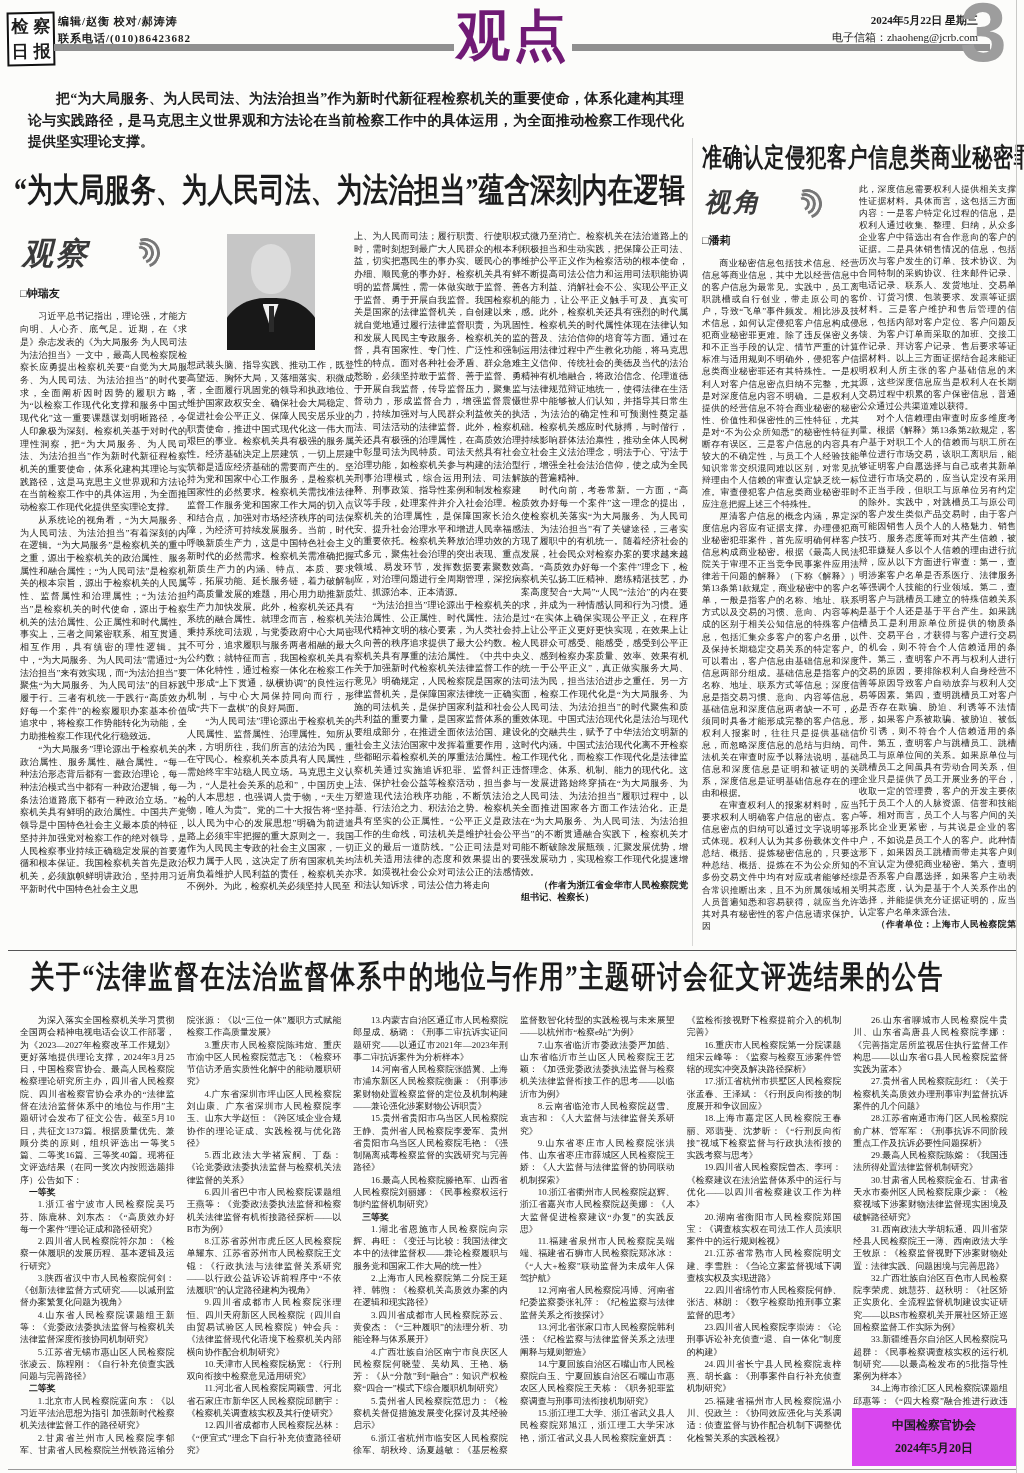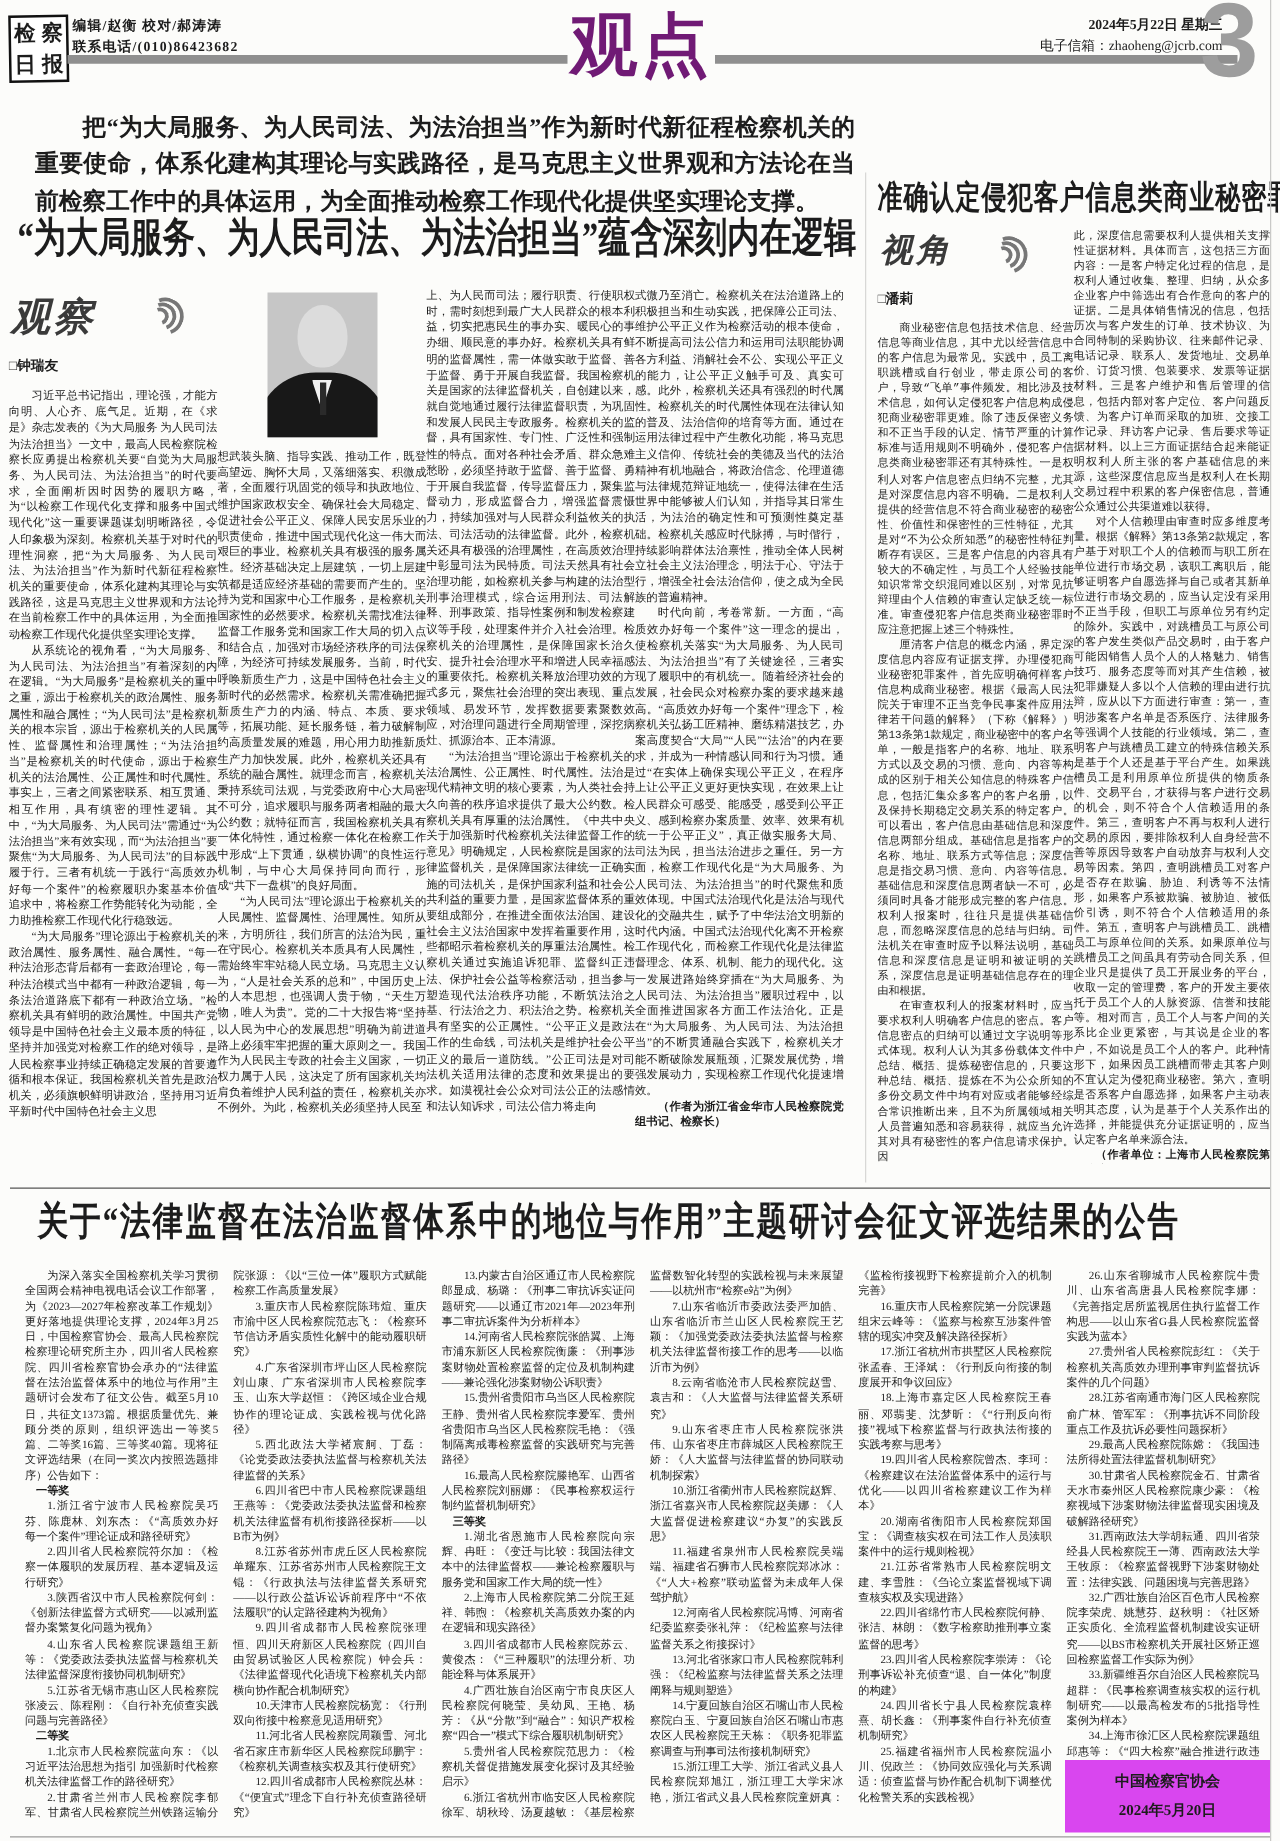--- a/index.html
+++ b/index.html
@@ -15,26 +15,26 @@
   .rule-left{left:54px;width:400px;}
   .rule-right{left:572px;width:418px;}
   .section-title{position:absolute;left:456px;top:0px;width:116px;font-size:54px;font-weight:900;
                  letter-spacing:3px;color:#701a75;font-family:"Liberation Serif",serif;}
   .date-block{position:absolute;left:690px;top:12px;width:288px;text-align:right;line-height:1.5;}
   .date-line{font-size:11px;font-weight:700;}
   .email-line{font-size:11px;}
   .page-no{position:absolute;left:960px;top:-16px;font-size:84px;font-weight:900;color:#9d9d9d;
            font-family:"Liberation Sans",sans-serif;}
   
-  .lead{position:absolute;left:28px;top:88px;width:656px;margin:0;font-size:19px;font-weight:700;
+  .lead{position:absolute;left:28px;top:88px;width:656px;margin:0;font-size:14px;font-weight:700;
         line-height:1.55;text-indent:2em;text-align:justify;}
   .main-headline{position:absolute;left:14px;top:168px;width:870px;margin:0;font-size:33px;font-weight:900;
         white-space:nowrap;transform:scaleX(0.782);transform-origin:left top;letter-spacing:0px;}
   
-  .main-body{position:absolute;left:7px;top:230px;width:668px;height:716px;display:flex;
+  .main-body{position:absolute;left:20px;top:230px;width:668px;height:716px;display:flex;
         font-size:9.1px;line-height:1.40;overflow:hidden;}
   .main-body .col{flex:1;overflow:hidden;text-align:justify;}
   .para{margin:0;text-indent:2em;}
   .cont{text-indent:0;}
   .note{font-weight:700;}
   
   .logo-badge{position:relative;height:46px;margin:2px 0 0 2px;}
   .logo-text{font-size:31px;font-weight:900;font-style:italic;letter-spacing:3px;color:#3a3a3a;}
   .waves{position:absolute;left:98px;top:2px;width:34px;height:34px;}
   .waves i{position:absolute;border:3px solid #777;border-radius:50%;
@@ -50,21 +50,21 @@
   .photo .suit{position:absolute;left:-8px;bottom:0;width:104px;height:52px;background:#181818;
                border-radius:45% 45% 0 0/85% 85% 0 0;}
   .photo .shirt{position:absolute;left:36px;bottom:22px;width:16px;height:24px;background:#f2f2f2;
                clip-path:polygon(0 0,100% 0,50% 100%);}
   .photo .tie{position:absolute;left:42px;bottom:18px;width:5px;height:26px;background:#2a2a2a;}
   
   .side-article{position:absolute;left:692px;top:138px;width:324px;height:808px;
                 border-left:1px solid #d8d8d6;padding-left:9px;box-sizing:border-box;}
   .side-headline{margin:2px 0 8px;font-size:26px;font-weight:900;white-space:nowrap;width:420px;
                 transform:scaleX(0.77);transform-origin:left top;letter-spacing:1px;}
-  .side-body{display:flex;height:748px;overflow:hidden;font-size:8.8px;line-height:1.37;margin-top:6px;font-family:Liberation Mono, monospace;}
+  .side-body{display:flex;height:748px;overflow:hidden;font-size:8.8px;line-height:1.37;margin-top:6px;}
   .side-body .col{flex:1;overflow:hidden;text-align:justify;}
   .logo-badge.small{height:40px;}
   .logo-badge.small .logo-text{font-size:26px;}
   .logo-badge.small .waves{left:78px;top:0;}
   
   .ann-rule{position:absolute;left:8px;top:950px;width:1008px;height:1px;background:#555;}
   .ann-headline{position:absolute;left:30px;top:956px;width:1230px;margin:0;font-size:31px;font-weight:900;
                 white-space:nowrap;transform:scaleX(0.79);transform-origin:left top;letter-spacing:2px;}
   .ann-body{position:absolute;left:20px;top:1014px;width:988px;height:452px;
             column-count:6;column-gap:12px;column-fill:auto;

